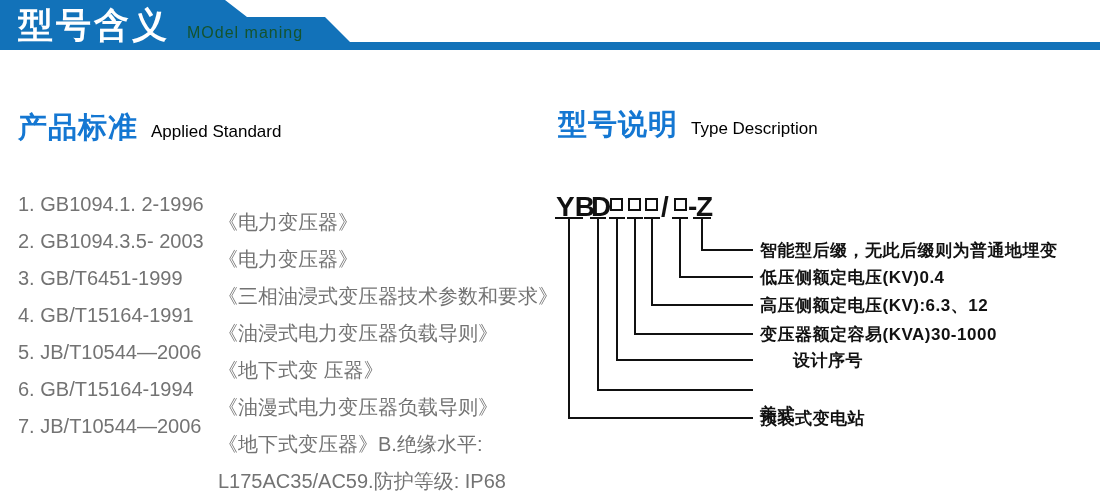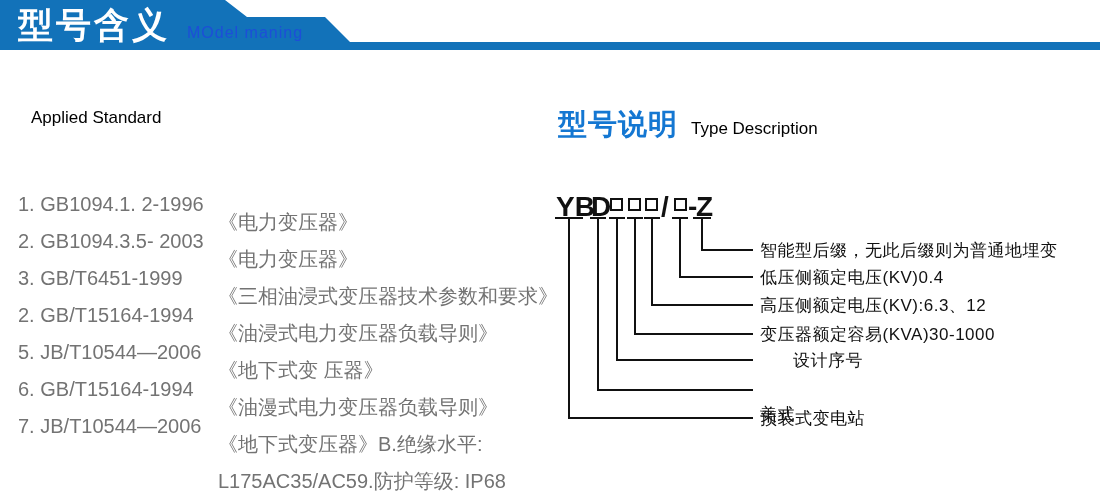--- a/index.html
+++ b/index.html
@@ -8,21 +8,21 @@
     font-family:"Liberation Sans","DejaVu Sans",sans-serif;
     overflow:hidden;
   }
   
   .banner-svg{position:absolute;left:0;top:0;width:1100px;height:56px;}
   .banner-title-cn{
     position:absolute;left:18px;top:3px;color:#ffffff;
     font-size:35px;font-weight:700;letter-spacing:3px;line-height:44px;
   }
   .banner-title-en{
-    position:absolute;left:187px;top:24px;color:#1d4ed8;
+    position:absolute;left:187px;top:24px;color:#14532d;
     font-size:16px;font-weight:500;letter-spacing:1px;
   }
   
   .section-title{position:absolute;display:flex;align-items:baseline;}
   .section-title .cn{color:#1477d2;font-size:29px;font-weight:700;letter-spacing:1px;}
   .section-title .en{color:#000000;font-size:17px;font-weight:500;margin-left:13px;}
   #left-title{left:18px;top:108px;}
   #right-title{left:558px;top:105px;}
   
   .std-list{position:absolute;left:18px;top:186px;width:530px;}
@@ -32,36 +32,37 @@
   .std-title{flex:1;margin-top:35px;}
   
   .diagram{position:absolute;left:550px;top:185px;width:550px;height:280px;}
   .code-sym{position:absolute;top:6px;font-size:28px;font-weight:700;color:#111;}
   .code-box{
     position:absolute;top:13px;width:9px;height:9px;
     border:2px solid #111;background:transparent;
   }
   .diagram-lines{position:absolute;left:0;top:0;width:550px;height:280px;}
   .diag-label{
-    position:absolute;left:210px;font-size:17px;font-weight:400;color:#111;
+    position:absolute;left:210px;font-size:17px;font-weight:700;color:#111;
     white-space:nowrap;letter-spacing:0.5px;
   }
 </style>
 </head>
 <body>
 
 <div>
   <svg class="banner-svg" viewBox="0 0 1100 56">
     <polygon points="0,0 225,0 247,17 325,17 350,42 1100,42 1100,50 0,50" fill="#1272b9"></polygon>
   </svg>
   <div class="banner-title-cn">型号含义</div>
   <div class="banner-title-en">MOdel maning</div>
 </div>
 
 <div id="left-title" class="section-title">
+  <span class="cn">产品标准</span>
   <span class="en">Applied Standard</span>
 </div>
 <div id="right-title" class="section-title">
   <span class="cn">型号说明</span>
   <span class="en">Type Description</span>
 </div>
 
 <div class="std-list">
   <div class="std-row">
     <span class="std-code">1. GB1094.1. 2-1996</span>
@@ -69,21 +70,21 @@
   </div>
   <div class="std-row">
     <span class="std-code">2. GB1094.3.5- 2003</span>
     <span class="std-title">《电力变压器》</span>
   </div>
   <div class="std-row">
     <span class="std-code">3. GB/T6451-1999</span>
     <span class="std-title">《三相油浸式变压器技术参数和要求》</span>
   </div>
   <div class="std-row">
-    <span class="std-code">2. GB/T15164-1994</span>
+    <span class="std-code">4. GB/T15164-1991</span>
     <span class="std-title">《油浸式电力变压器负载导则》</span>
   </div>
   <div class="std-row">
     <span class="std-code">5. JB/T10544—2006</span>
     <span class="std-title">《地下式变 压器》</span>
   </div>
   <div class="std-row">
     <span class="std-code">6. GB/T15164-1994</span>
     <span class="std-title">《油漫式电力变压器负载导则》</span>
   </div>

